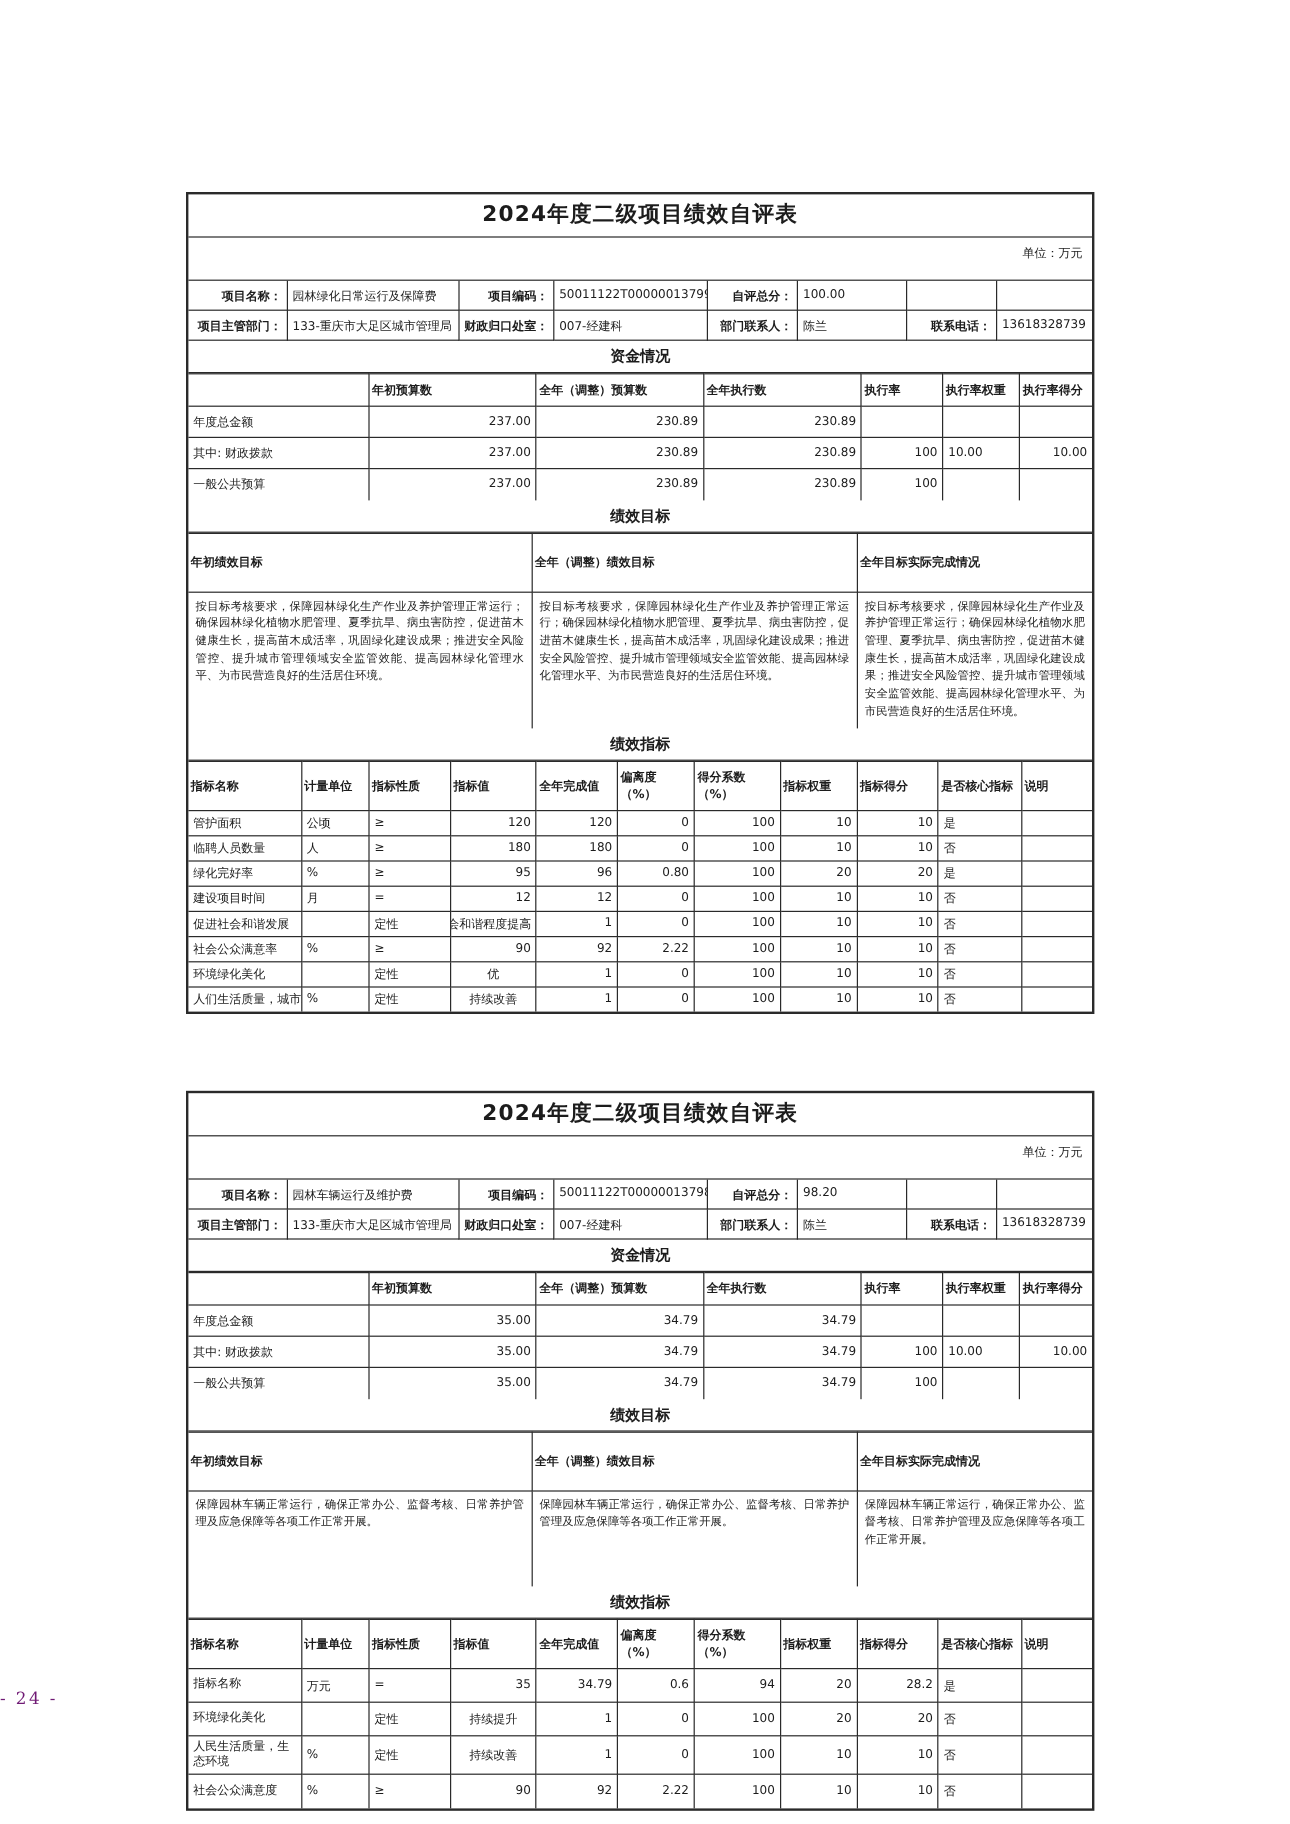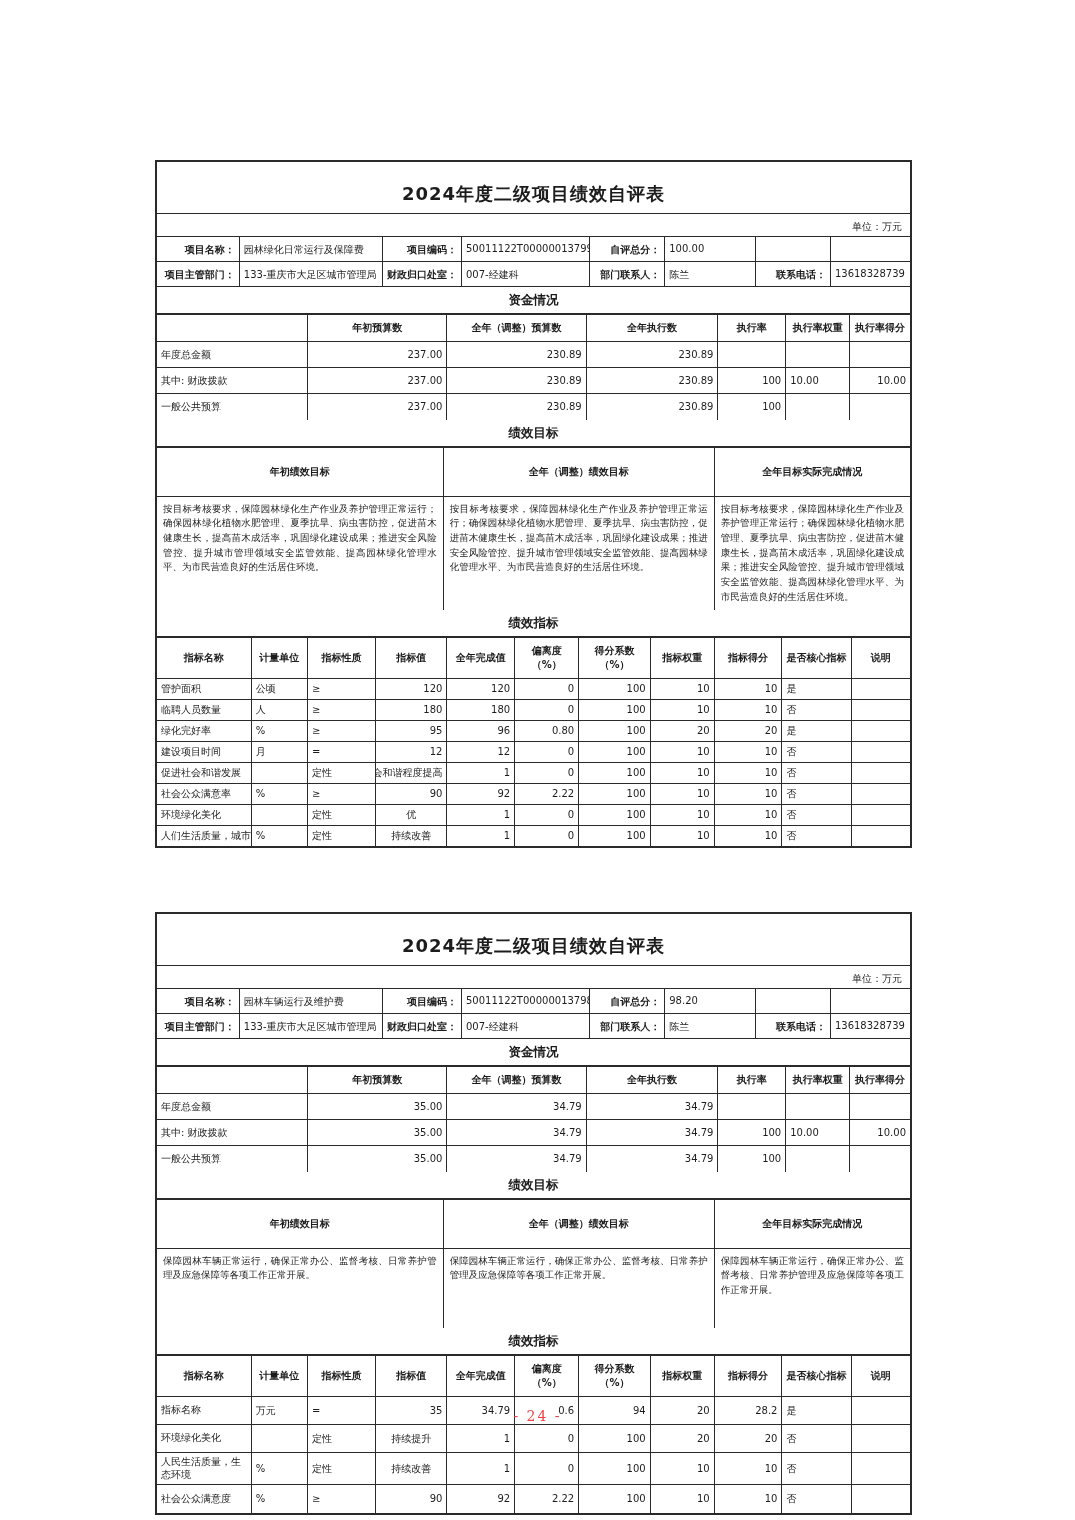--- a/index.html
+++ b/index.html
@@ -5,37 +5,37 @@
   * { box-sizing: border-box; margin: 0; padding: 0; }
   html, body { width: 1075px; height: 1520px; background: #ffffff;
     font-family: "DejaVu Sans", sans-serif; color: #1c1c1c; }
   body { position: relative; }
   .doc { position: absolute; left: 155px; top: 160px; width: 757px; }
 
   .sheet { border: 2px solid #2a2a2a; background: #fff; }
   .sheet.s2 { margin-top: 64px; }
 
   .title { text-align: center; font-weight: bold; font-size: 18px;
-    padding: 20px 0 7px; border-bottom: 1px solid #2a2a2a; letter-spacing: 1px; }
-  .unit-row { text-align: right; font-size: 10px; padding: 6px 8px 2px;
+    padding: 4px 0 7px; border-bottom: 1px solid #2a2a2a; letter-spacing: 1px; }
+  .unit-row { text-align: right; font-size: 10px; padding: 6px 8px 15px;
     border-bottom: 1px solid #2a2a2a; }
 
   .info-grid { display: grid; font-size: 10px;
     grid-template-columns: 11% 19% 10.5% 17% 10% 12% 10% 10.5%; }
   .info-grid .cell { border-right: 1px solid #2a2a2a; border-bottom: 1px solid #2a2a2a;
     padding: 6px 4px 5px; height: 25px; overflow: hidden; white-space: nowrap; }
   .info-grid .cell:nth-child(8n) { border-right: none; }
   .info-grid .lab { text-align: right; font-weight: bold; }
 
   .section-h { text-align: center; font-weight: bold; font-size: 12.5px;
     padding: 5px 0 4px; border-bottom: 1px solid #2a2a2a; }
 
   table { width: 100%; border-collapse: collapse; table-layout: fixed; font-size: 10px; }
   th, td { border: 1px solid #2a2a2a; padding: 4px; overflow: hidden; }
-  th { font-weight: bold; text-align: center; font-size: 10px; padding: 6px 2px; }
+  th { font-weight: bold; text-align: left; font-size: 10px; padding: 6px 2px; }
   tr:last-child td { border-bottom: none; }
   th:first-child, td:first-child { border-left: none; }
   th:last-child, td:last-child { border-right: none; }
 
   .fund td { height: 26px; }
   .c-num { text-align: right; }
   .c-left { text-align: left; }
   .c-ctr { text-align: center; }
 
   .goals th { padding: 17px 2px; }
@@ -44,22 +44,22 @@
   .s1 .goals td { height: 92px; }
   .s2 .goals td { height: 80px; }
 
   .ind td { padding: 3px 4px; }
   .s1 .ind td { height: 21px; white-space: nowrap; }
   .s2 .ind td { height: 28px; }
   .s2 .ind td.name { white-space: normal; line-height: 1.25; }
   td.clipL { direction: rtl; white-space: nowrap; overflow: hidden; }
 
   .pageno { position: absolute; left: 0; width: 1075px; top: 1408px;
-    text-align: center; font-family: "DejaVu Serif", serif; font-size: 14px;
-    color: #ef4444; letter-spacing: 2px; }
+    text-align: left; font-family: "DejaVu Serif", serif; font-size: 14px;
+    color: #701a75; letter-spacing: 2px; }
 </style>
 </head>
 <body>
 
 <div class="doc" id="doc">
     <div class="sheet s1">
       <div class="title">2024年度二级项目绩效自评表</div>
       <div class="unit-row">单位：万元</div>
       <div class="info-grid">
         <div class="cell lab">项目名称：</div>

